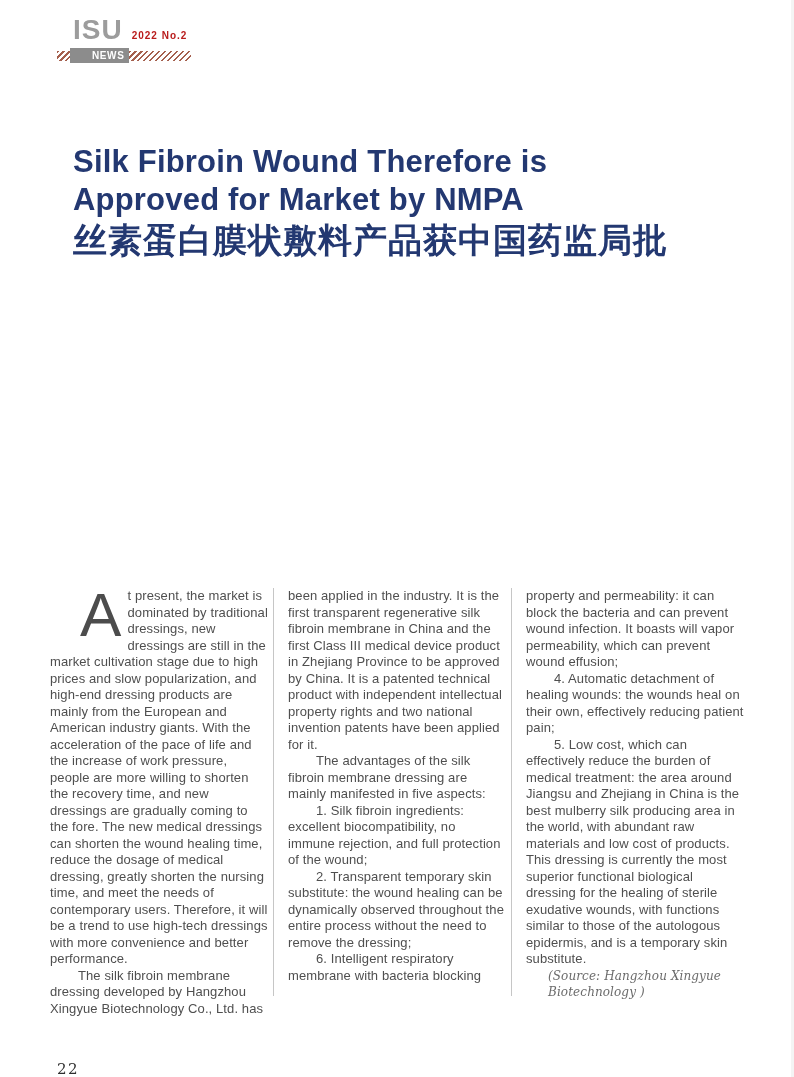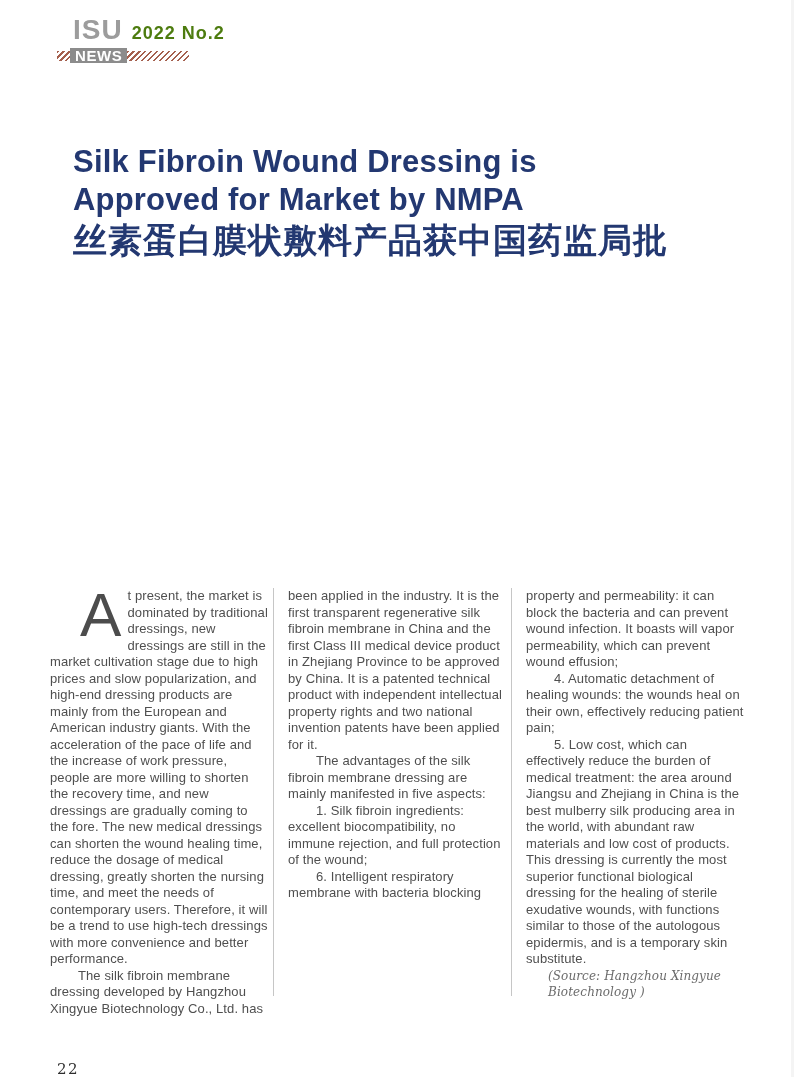--- a/index.html
+++ b/index.html
@@ -16,36 +16,36 @@
   }
 
   
   .masthead { position:absolute; left:73px; top:16px; }
   .logo-row { display:flex; align-items:baseline; gap:9px; }
   .logo {
     font-size:28px; font-weight:bold; color:#9c9c9c;
     letter-spacing:1px; line-height:28px;
   }
   .issue {
-    font-size:18px; font-weight:bold; color:#4d7c0f; letter-spacing:1px;
+    font-size:10px; font-weight:bold; color:#b91c1c; letter-spacing:1px;
   }
   .news-row {
     position:absolute; left:57px; top:48px;
     display:flex; align-items:center; height:15px;
   }
   .hatch {
     height:10px;
     background:repeating-linear-gradient(135deg, #a5604e 0 1.5px, rgba(0,0,0,0) 1.5px 4.2px);
   }
   .hatch-left  { width:13px; }
   .hatch-right { width:62px; }
   .news-badge {
     background:#8c8c8c; color:#ffffff;
-    font-size:15px; font-weight:bold; letter-spacing:0.6px;
-    padding:2px 5px 1px 5px; line-height:12px;
+    font-size:10px; font-weight:bold; letter-spacing:0.6px;
+    padding:2px 5px 1px 22px; line-height:12px;
   }
 
   
   .title-block { position:absolute; left:73px; top:143px; width:600px; }
   .title-en {
     color:#233871; font-weight:bold;
     font-size:31px; line-height:38px; letter-spacing:0.2px;
   }
   .title-zh {
     color:#233871; font-weight:bold;
@@ -102,40 +102,41 @@
       <span class="issue">2022 No.2</span>
     </div>
   </div>
   <div class="news-row">
     <span class="hatch hatch-left"></span>
     <span class="news-badge">NEWS</span>
     <span class="hatch hatch-right"></span>
   </div>
 
   <div class="title-block">
-    <div class="title-en">Silk Fibroin Wound Dressing is</div>
+    <div class="title-en">Silk Fibroin Wound Therefore is</div>
     <div class="title-en">Approved for Market by NMPA</div>
     <div class="title-zh">丝素蛋白膜状敷料产品获中国药监局批</div>
   </div>
 
   <div class="columns">
 
     <div class="col">
       <p>
         <span class="dropcap">A</span><span>t present, the market is dominated by traditional dressings, new dressings are still in the market cultivation stage due to high prices and slow popularization, and high-end dressing products are mainly from the European and American industry giants. With the acceleration of the pace of life and the increase of work pressure, people are more willing to shorten the recovery time, and new dressings are gradually coming to the fore. The new medical dressings can shorten the wound healing time, reduce the dosage of medical dressing, greatly shorten the nursing time, and meet the needs of contemporary users. Therefore, it will be a trend to use high-tech dressings with more convenience and better performance.</span>
       </p>
       <p class="gap indent">The silk fibroin membrane dressing developed by Hangzhou Xingyue Biotechnology Co., Ltd. has</p>
     </div>
 
     <div class="vrule"></div>
 
     <div class="col">
       <p>been applied in the industry. It is the first transparent regenerative silk fibroin membrane in China and the first Class III medical device product in Zhejiang Province to be approved by China. It is a patented technical product with independent intellectual property rights and two national invention patents have been applied for it.</p>
       <p class="gap indent">The advantages of the silk fibroin membrane dressing are mainly manifested in five aspects:</p>
       <p class="gap indent">1. Silk fibroin ingredients: excellent biocompatibility, no immune rejection, and full protection of the wound;</p>
+      <p class="indent">2. Transparent temporary skin substitute: the wound healing can be dynamically observed throughout the entire process without the need to remove the dressing;</p>
       <p class="indent">6. Intelligent respiratory membrane with bacteria blocking</p>
     </div>
 
     <div class="vrule"></div>
 
     <div class="col">
       <p>property and permeability: it can block the bacteria and can prevent wound infection. It boasts will vapor permeability, which can prevent wound effusion;</p>
       <p class="indent">4. Automatic detachment of healing wounds: the wounds heal on their own, effectively reducing patient pain;</p>
       <p class="indent">5. Low cost, which can effectively reduce the burden of medical treatment: the area around Jiangsu and Zhejiang in China is the best mulberry silk producing area in the world, with abundant raw materials and low cost of products. This dressing is currently the most superior functional biological dressing for the healing of sterile exudative wounds, with functions similar to those of the autologous epidermis, and is a temporary skin substitute.</p>
       <p class="source">(Source: Hangzhou Xingyue Biotechnology )</p>

